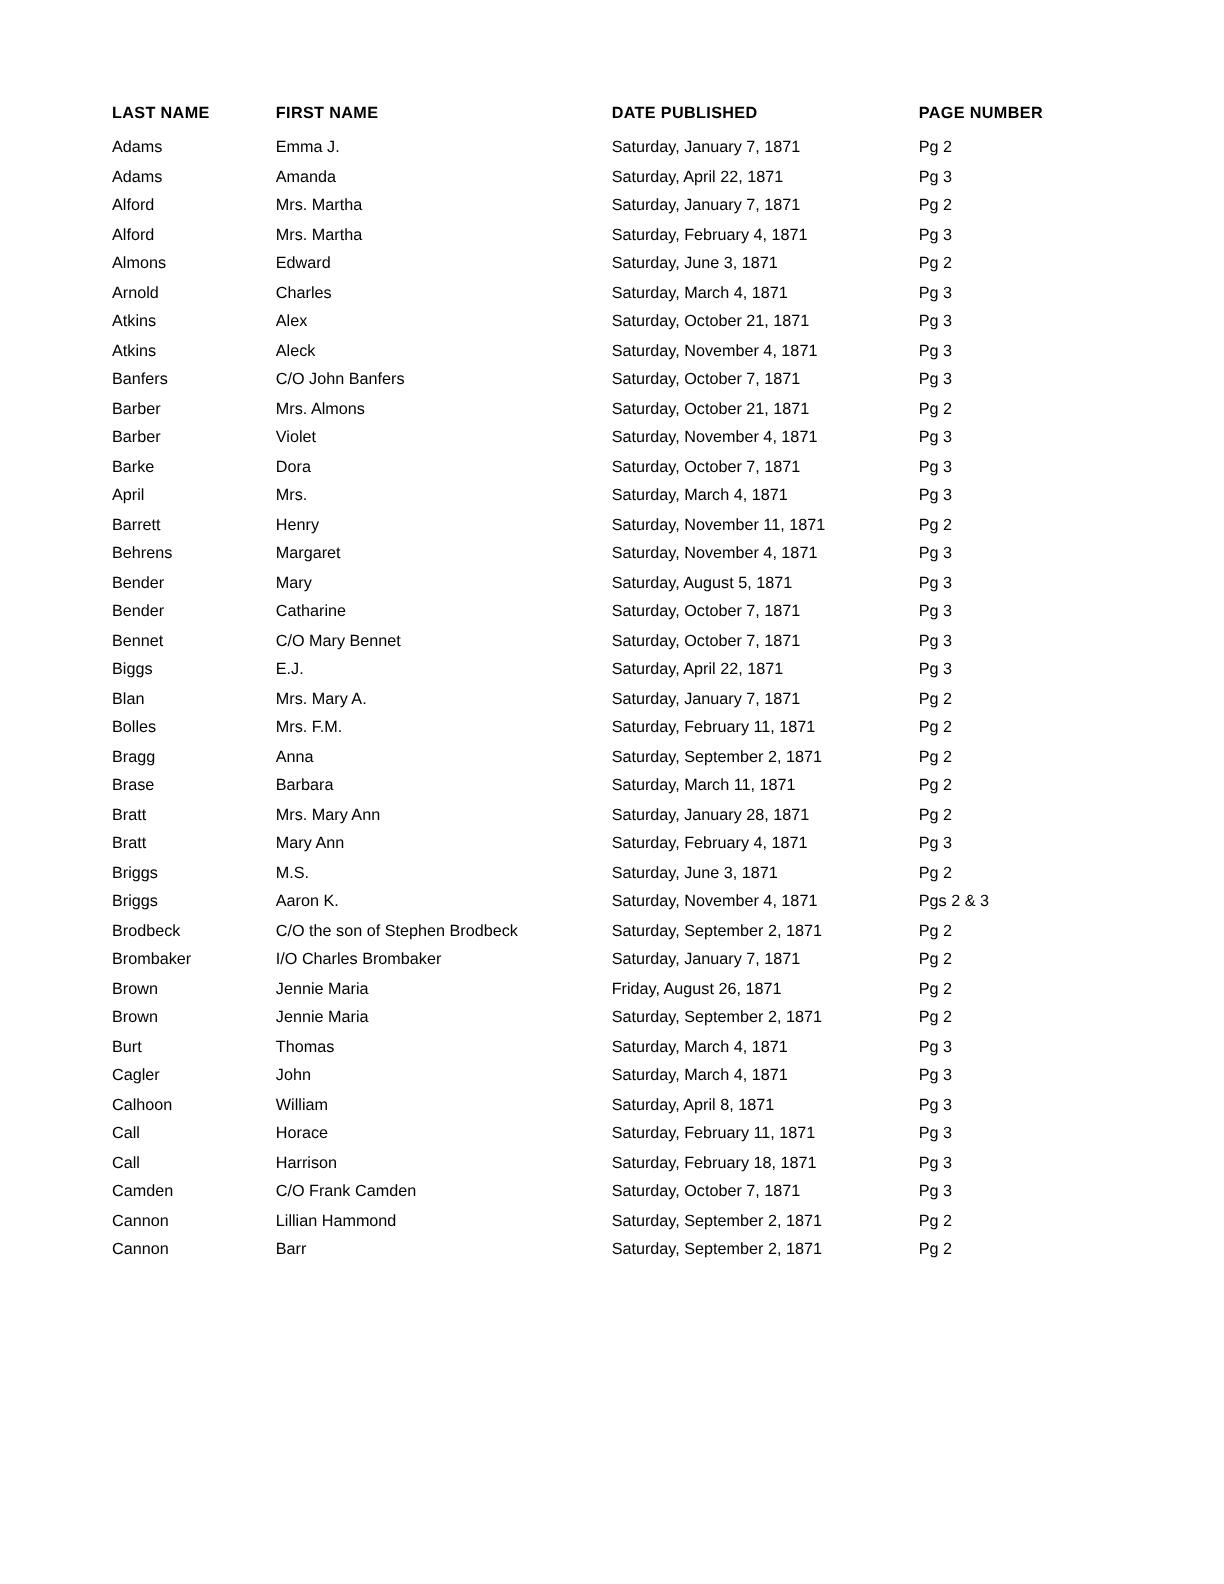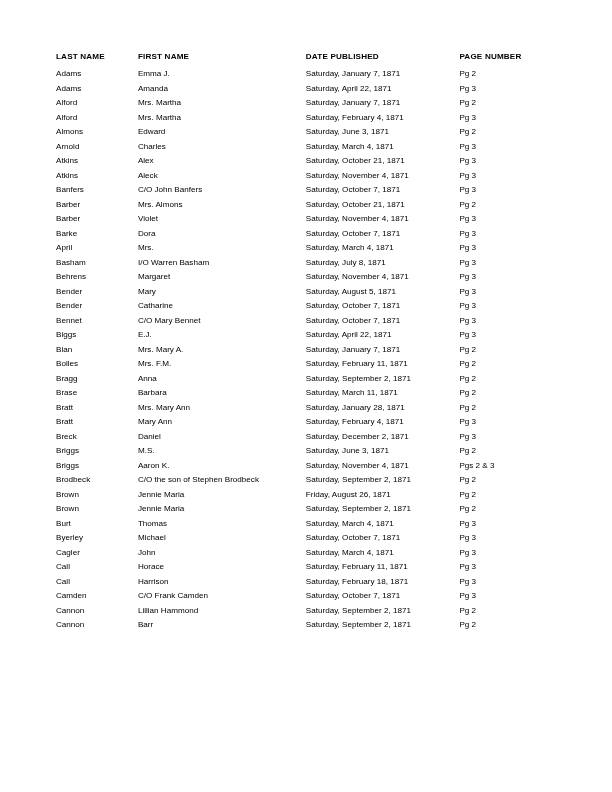--- a/index.html
+++ b/index.html
@@ -145,24 +145,24 @@
           <td>Saturday, October 7, 1871</td>
           <td>Pg 3</td>
         </tr>
         <tr>
           <td>April</td>
           <td>Mrs.</td>
           <td>Saturday, March 4, 1871</td>
           <td>Pg 3</td>
         </tr>
         <tr>
-          <td>Basham</td>
-          <td>I/O Warren Basham</td>
-          <td>Saturday, July 8, 1871</td>
-          <td>Pg 3</td>
+          <td>Barrett</td>
+          <td>Henry</td>
+          <td>Saturday, November 11, 1871</td>
+          <td>Pg 2</td>
         </tr>
         <tr>
           <td>Behrens</td>
           <td>Margaret</td>
           <td>Saturday, November 4, 1871</td>
           <td>Pg 3</td>
         </tr>
         <tr>
           <td>Bender</td>
           <td>Mary</td>
@@ -214,26 +214,20 @@
         <tr>
           <td>Bratt</td>
           <td>Mrs. Mary Ann</td>
           <td>Saturday, January 28, 1871</td>
           <td>Pg 2</td>
         </tr>
         <tr>
           <td>Bratt</td>
           <td>Mary Ann</td>
           <td>Saturday, February 4, 1871</td>
-          <td>Pg 3</td>
-        </tr>
-        <tr>
-          <td>Breck</td>
-          <td>Daniel</td>
-          <td>Saturday, December 2, 1871</td>
           <td>Pg 3</td>
         </tr>
         <tr>
           <td>Briggs</td>
           <td>M.S.</td>
           <td>Saturday, June 3, 1871</td>
           <td>Pg 2</td>
         </tr>
         <tr>
           <td>Briggs</td>
@@ -241,47 +235,53 @@
           <td>Saturday, November 4, 1871</td>
           <td>Pgs 2 &amp; 3</td>
         </tr>
         <tr>
           <td>Brodbeck</td>
           <td>C/O the son of Stephen Brodbeck</td>
           <td>Saturday, September 2, 1871</td>
           <td>Pg 2</td>
         </tr>
         <tr>
+          <td>Brombaker</td>
+          <td>I/O Charles Brombaker</td>
+          <td>Saturday, January 7, 1871</td>
+          <td>Pg 2</td>
+        </tr>
+        <tr>
           <td>Brown</td>
           <td>Jennie Maria</td>
           <td>Friday, August 26, 1871</td>
           <td>Pg 2</td>
         </tr>
         <tr>
           <td>Brown</td>
           <td>Jennie Maria</td>
           <td>Saturday, September 2, 1871</td>
           <td>Pg 2</td>
         </tr>
         <tr>
           <td>Burt</td>
           <td>Thomas</td>
           <td>Saturday, March 4, 1871</td>
           <td>Pg 3</td>
         </tr>
         <tr>
-          <td>Byerley</td>
-          <td>Michael</td>
-          <td>Saturday, October 7, 1871</td>
-          <td>Pg 3</td>
-        </tr>
-        <tr>
           <td>Cagler</td>
           <td>John</td>
           <td>Saturday, March 4, 1871</td>
+          <td>Pg 3</td>
+        </tr>
+        <tr>
+          <td>Calhoon</td>
+          <td>William</td>
+          <td>Saturday, April 8, 1871</td>
           <td>Pg 3</td>
         </tr>
         <tr>
           <td>Call</td>
           <td>Horace</td>
           <td>Saturday, February 11, 1871</td>
           <td>Pg 3</td>
         </tr>
         <tr>
           <td>Call</td>

